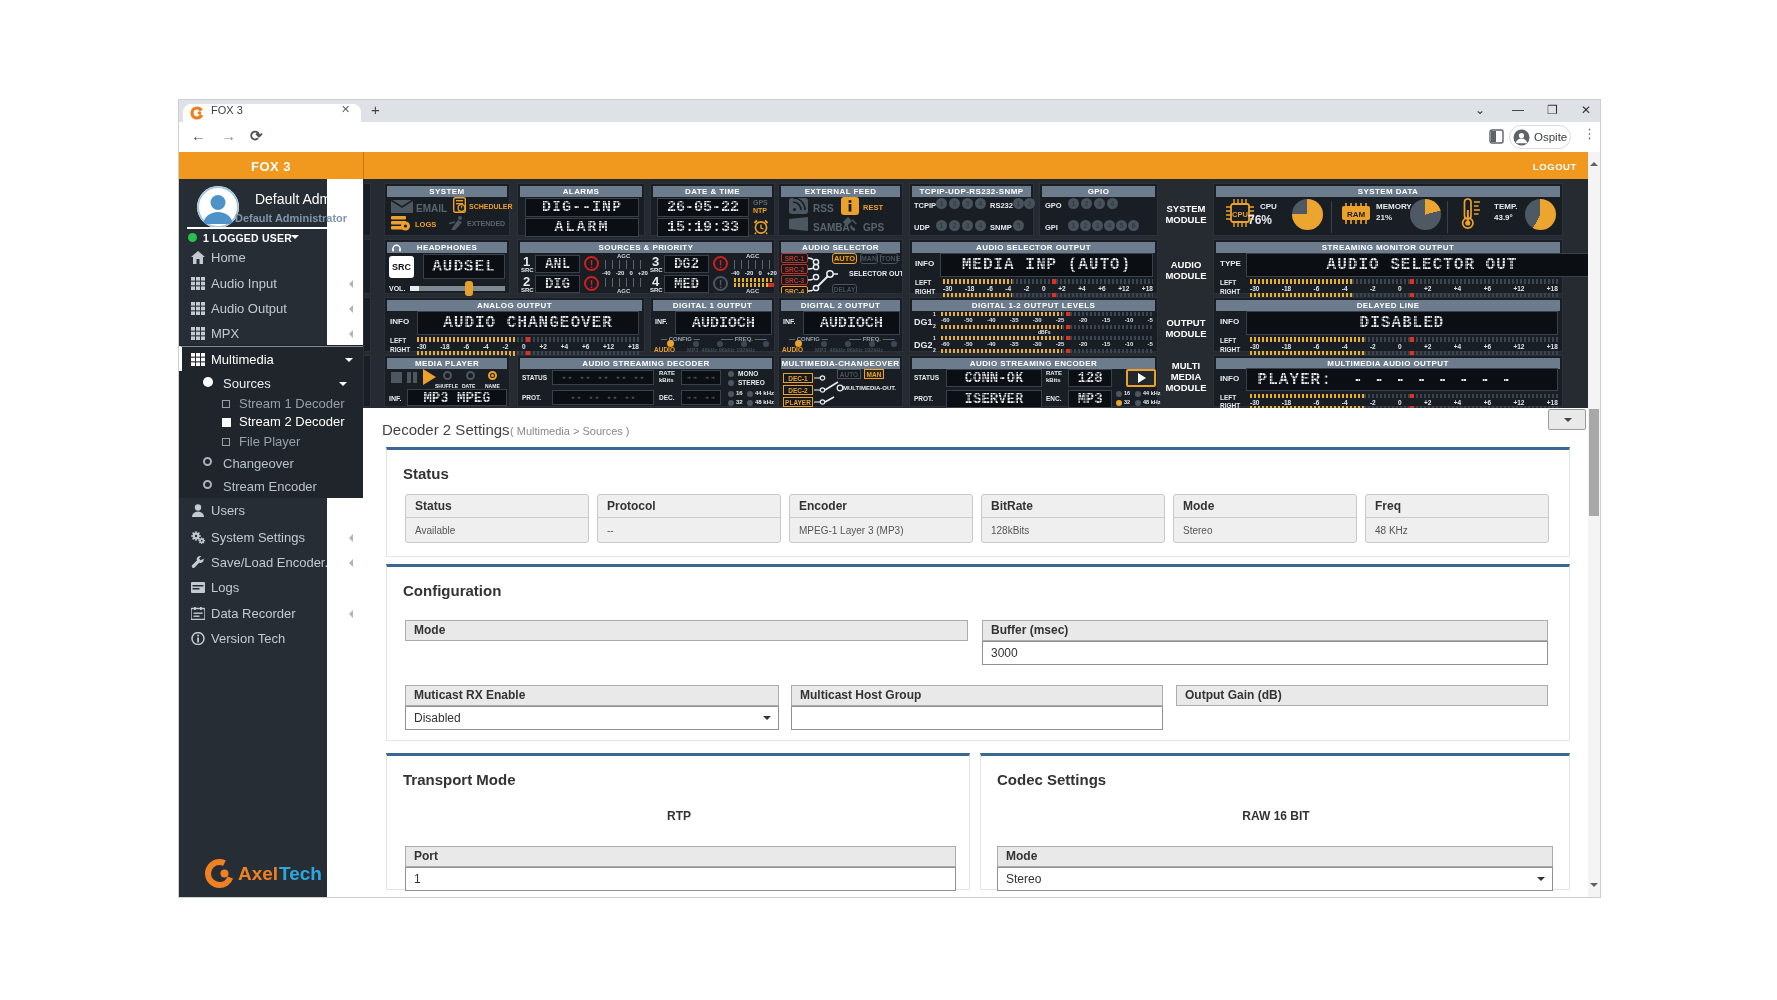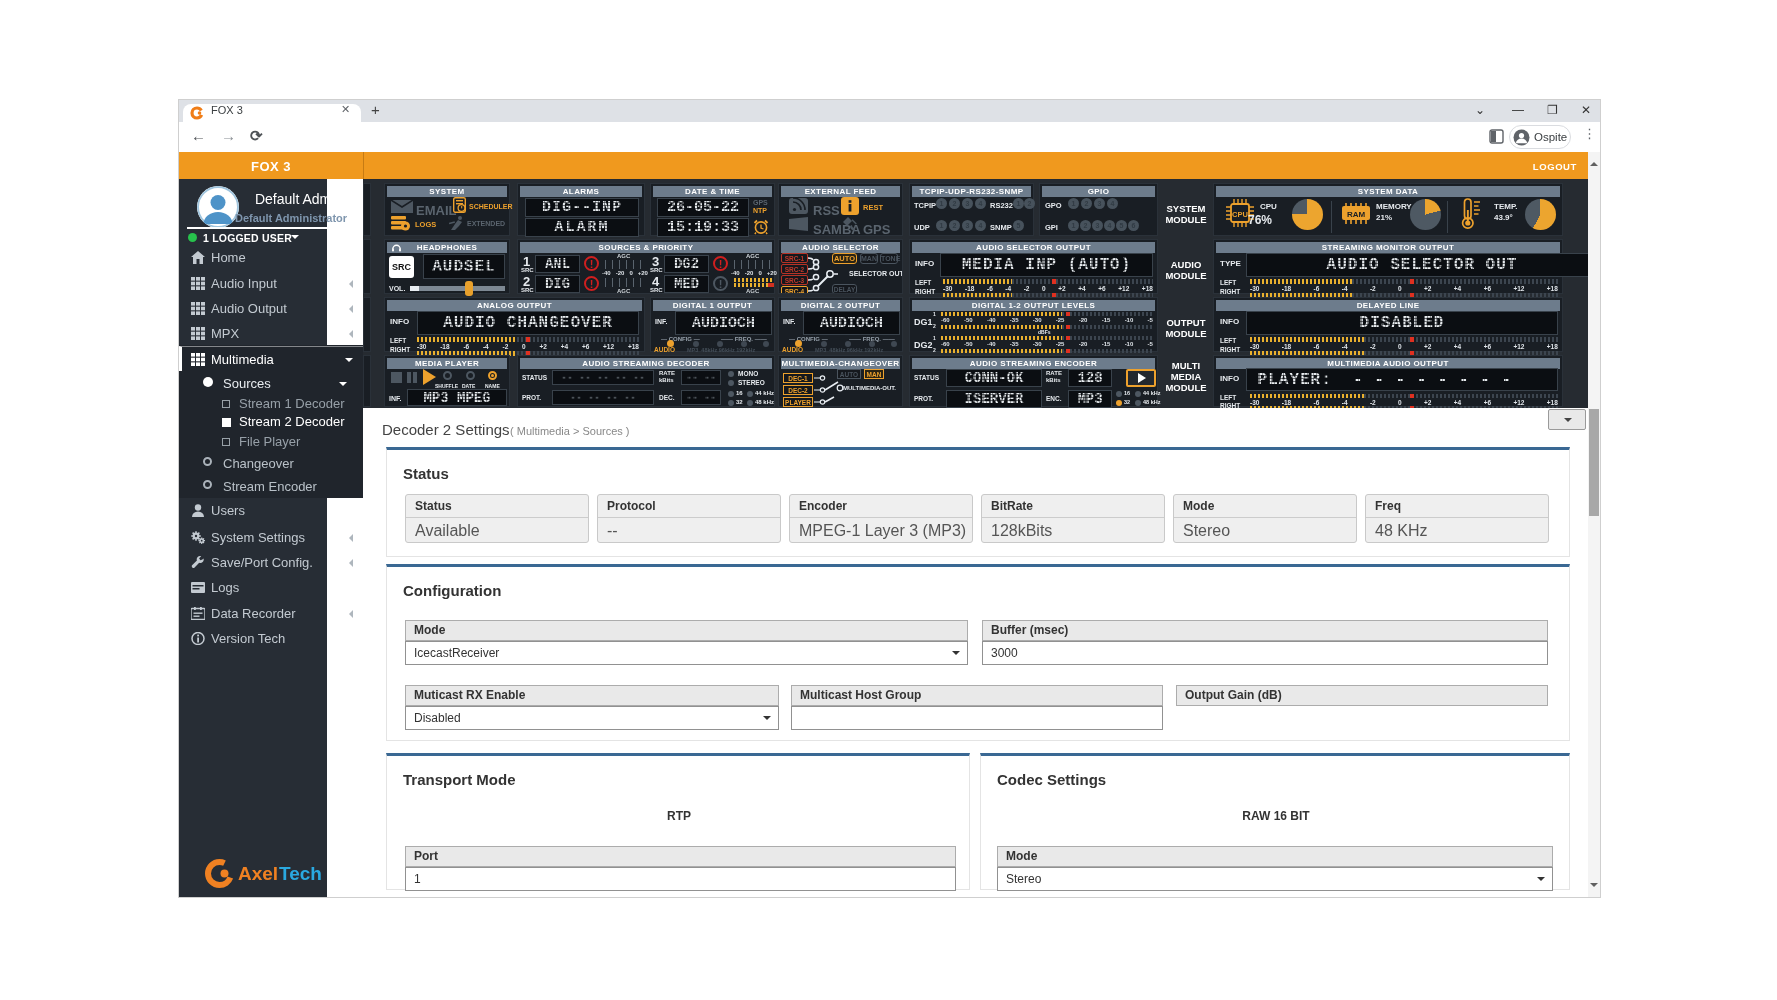--- a/index.html
+++ b/index.html
@@ -53,42 +53,42 @@
 #sbar .th{position:absolute;left:1px;top:257px;width:10px;height:107px;background:#a8a8a8;}
 #sbar .ar{position:absolute;left:2px;width:0;height:0;border:4px solid transparent;}
 
 #dash{left:184px;top:79px;width:1225px;height:229px;background:#262b31;}
 .pnl{position:absolute;background:#191e24;border:1px solid #2a3139;}
 .ph{position:absolute;left:2px;right:2px;top:2px;height:11px;background:#6d7c8c;color:#fff;font-size:8px;font-weight:bold;text-align:center;line-height:11px;letter-spacing:.4px;}
 .modl{position:absolute;left:799px;width:48px;color:#fff;font-weight:bold;font-size:9.5px;text-align:center;line-height:11px;}
 .disp{position:absolute;background:#0b0e12;border:1px solid #39424b;color:#e7ebee;font-family:"Liberation Mono",monospace;font-weight:bold;overflow:hidden;white-space:nowrap;}
 .disp:after{content:"";position:absolute;left:0;top:0;right:0;bottom:0;background:repeating-linear-gradient(to bottom,rgba(11,14,18,.55) 0 1px,transparent 1px 3px),repeating-linear-gradient(to right,rgba(11,14,18,.4) 0 1px,transparent 1px 3px);}
 .lab{position:absolute;color:#e6eaee;font-weight:bold;font-size:7.5px;white-space:nowrap;}
-.glab{position:absolute;color:#5a646e;font-weight:bold;font-size:13px;white-space:nowrap;}
+.glab{position:absolute;color:#5a646e;font-weight:bold;font-size:10px;white-space:nowrap;}
 .olab{position:absolute;color:#eda12d;font-weight:bold;font-size:7.5px;white-space:nowrap;}
 .led{position:absolute;width:11px;height:11px;border-radius:50%;background:#47525c;color:#313b44;font-size:7px;font-weight:bold;text-align:center;line-height:11px;}
 .mrow{position:absolute;height:5px;}
 .mlit{position:absolute;left:0;top:0;height:5px;background:repeating-linear-gradient(to right,#e9b02e 0 2px,rgba(0,0,0,0) 2px 4px);}
 .munlit{position:absolute;top:0;height:5px;right:0;background:repeating-linear-gradient(to right,#3c454f 0 2px,rgba(0,0,0,0) 2px 4px);}
 .mred{position:absolute;top:0;width:4px;height:5px;background:#e03020;}
 .scal{position:absolute;display:flex;justify-content:space-between;color:#dfe4e9;font-size:6.5px;font-weight:bold;}
 .alert{position:absolute;width:15px;height:15px;border:2px solid #cf1f1f;border-radius:50%;color:#cf1f1f;font-weight:bold;font-size:11px;text-align:center;line-height:12px;}
 .rbox{position:absolute;border:1px solid #b93326;color:#c0392b;font-size:6.5px;font-weight:bold;text-align:center;background:#15181d;}
 .obox{position:absolute;border:1px solid #eda12d;color:#eda12d;font-size:6.5px;font-weight:bold;text-align:center;background:#15181d;}
 .gbox{position:absolute;border:1px solid #4a545e;color:#4a545e;font-size:6.5px;font-weight:bold;text-align:center;background:#15181d;}
 
 #content{left:184px;top:308px;width:1225px;height:489px;background:#fff;}
 .card{position:absolute;background:#fff;border:1px solid #e4e4e4;border-top:3px solid #3a6893;}
 .card .h{position:absolute;left:16px;top:15px;font-size:15px;font-weight:bold;color:#333;}
 .fl{position:absolute;height:21px;background:#e9e9e9;border:1px solid #acacac;color:#333;font-size:12px;font-weight:bold;line-height:19px;padding-left:8px;}
 .fc{position:absolute;height:24px;background:#fff;border:1px solid #919191;color:#333;font-size:12px;line-height:22px;padding-left:8px;}
 .fc .sel{position:absolute;right:7px;top:9px;width:0;height:0;border:4px solid transparent;border-top-color:#333;}
 .sbx{position:absolute;width:184px;height:49px;border:1px solid #c9c9c9;border-radius:3px;background:#efefef;}
 .sbx .hh{position:absolute;left:0;top:0;right:0;height:23px;border-bottom:1px solid #ccc;color:#333;font-weight:bold;font-size:12px;line-height:23px;padding-left:9px;}
-.sbx .vv{position:absolute;left:0;top:23px;right:0;bottom:0;color:#555;font-size:16px;line-height:25px;padding-left:9px;}
+.sbx .vv{position:absolute;left:0;top:23px;right:0;bottom:0;color:#555;font-size:10px;line-height:25px;padding-left:9px;}
 svg{display:block;}
 </style></head>
 <body>
 <div class="a" id="win">
 
   <div class="a" id="tabstrip">
     <div class="a" id="tab"></div>
     <svg class="a" style="left:11px;top:6px" width="14" height="14" viewBox="0 0 14 14">
         <circle cx="7" cy="7" r="5" fill="none" stroke="#f07d17" stroke-width="3.2" stroke-dasharray="26 6" stroke-dashoffset="-2"></circle>
         <circle cx="9.5" cy="7" r="1.8" fill="#f07d17"></circle>
@@ -266,21 +266,21 @@
           <circle cx="5" cy="5" r="1.2" fill="#272d35"></circle>
           <circle cx="10.7" cy="9.7" r="0.9" fill="#272d35"></circle>
         </svg>
         <div class="tx">System Settings</div>
         <div class="car"></div>
       </div>
     <div class="mi" style="top:371px;">
         <svg class="ic" viewBox="0 0 14 13">
           <path d="M12.5 2.5 a3.4 3.4 0 0 1 -4.3 4.3 L3.6 11.4 a1.6 1.6 0 0 1 -2.3 -2.3 L5.9 4.5 a3.4 3.4 0 0 1 4.3 -4.3 L8.1 2.3 L9.4 4.2 L11.4 3.6 Z" fill="#c3cad1"></path>
         </svg>
-        <div class="tx">Save/Port Config.</div>
+        <div class="tx">Save/Load Encoder.</div>
         <div class="car"></div>
       </div>
     <div class="mi" style="top:396px;">
         <svg class="ic" viewBox="0 0 14 13">
           <rect x="0" y="1" width="14" height="11" rx="1" fill="#c3cad1"></rect>
           <rect x="1.5" y="4" width="11" height="1.5" fill="#272d35"></rect>
           <rect x="1.5" y="7" width="7" height="1.5" fill="#272d35"></rect>
         </svg>
         <div class="tx">Logs</div>
       </div>
@@ -908,21 +908,20 @@
         </div>
       <div class="sbx" style="left:978px;top:44px;">
           <div class="hh">Freq</div>
           <div class="vv">48 KHz</div>
         </div>
     </div>
 
     <div class="card" style="left:23px;top:156px;width:1184px;height:177px;">
       <div class="h">Configuration</div>
       <div class="fl" style="left:18px;top:53px;width:563px;">Mode</div>
-      <div class="fc" style="left:18px;top:74px;width:563px;">IcecastReceiver<div class="sel"></div></div>
       <div class="fl" style="left:595px;top:53px;width:566px;">Buffer (msec)</div>
       <div class="fc" style="left:595px;top:74px;width:566px;">3000</div>
       <div class="fl" style="left:18px;top:118px;width:374px;">Muticast RX Enable</div>
       <div class="fc" style="left:18px;top:139px;width:374px;">Disabled<div class="sel"></div></div>
       <div class="fl" style="left:404px;top:118px;width:372px;">Multicast Host Group</div>
       <div class="fc" style="left:404px;top:139px;width:372px;"></div>
       <div class="fl" style="left:789px;top:118px;width:372px;">Output Gain (dB)</div>
     </div>
 
     <div class="card" style="left:23px;top:345px;width:584px;height:137px;">

